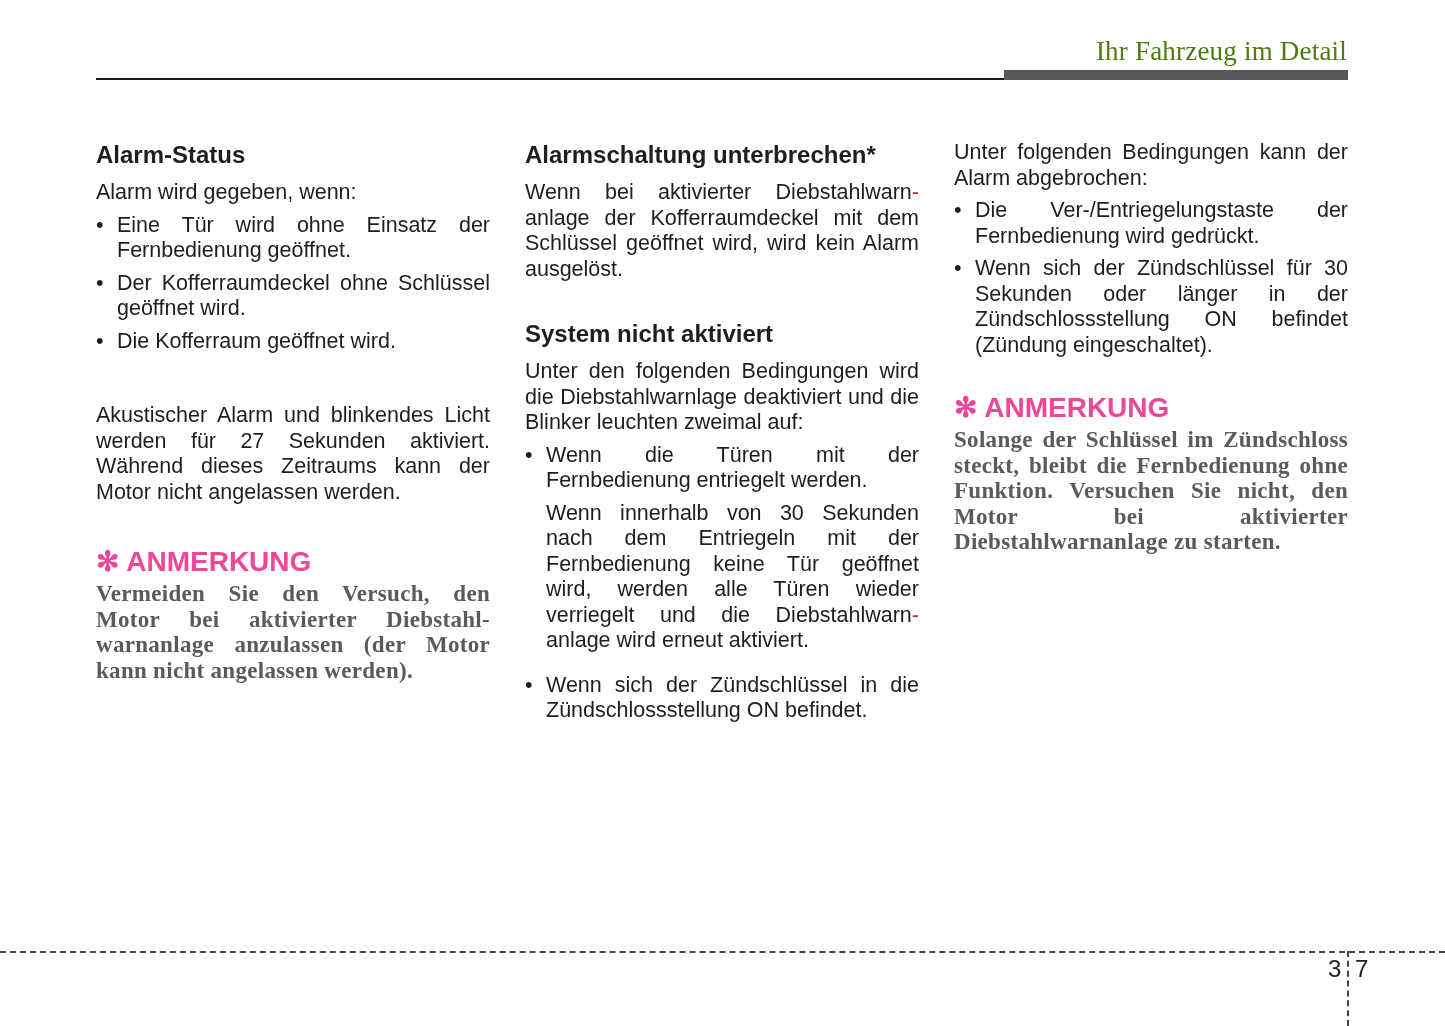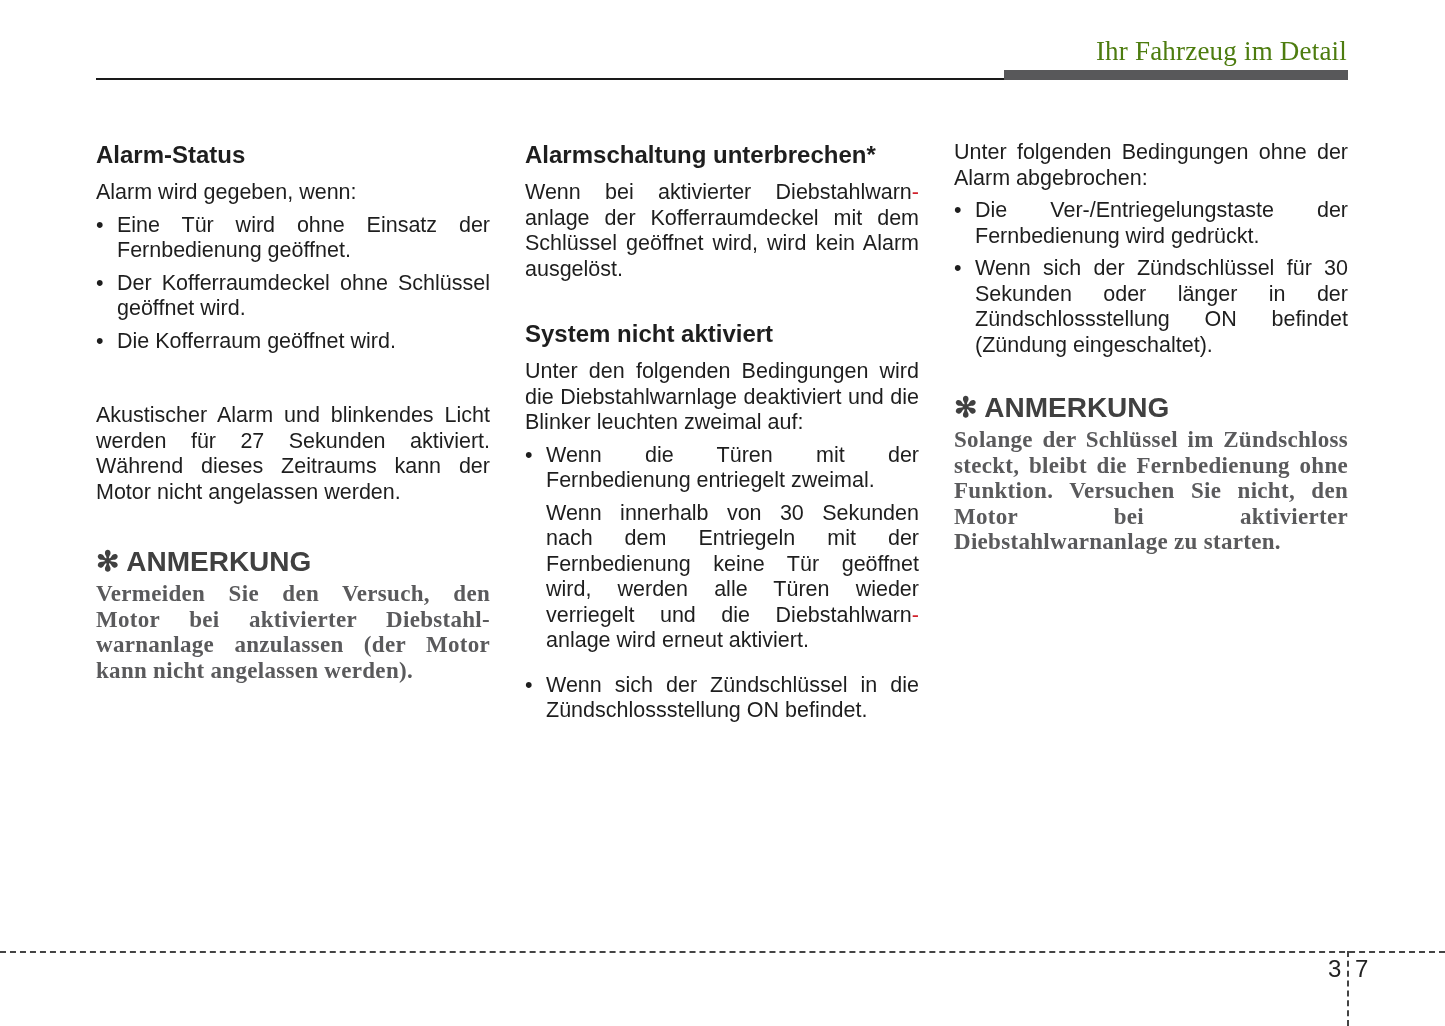--- a/index.html
+++ b/index.html
@@ -27,21 +27,21 @@
     font-size: 24px; line-height: 30px; color: #1e1e1e;
   }
   p { margin: 0 0 7px 0; text-align: justify; text-align-last: left; }
   ul { list-style: none; margin: 0; padding: 0; }
   li { position: relative; padding-left: 21px; margin-bottom: 7px; text-align: justify; }
   li .bullet { position: absolute; left: 0; top: 0; }
   .sub { padding-left: 21px; margin-bottom: 19px; text-align: justify; }
   .red-hyphen { color: #d0202a; }
   .note-head {
     font-family: "Liberation Sans", sans-serif; font-weight: bold; font-size: 28px;
-    line-height: 34px; color: #404040; margin: 0 0 2px 0;
+    line-height: 34px; color: #ec4899; margin: 0 0 2px 0;
   }
   .note-body {
     font-family: "Liberation Serif", serif; font-weight: bold; font-size: 23px; line-height: 25.5px;
     color: #5a5a5c; text-align: justify; text-align-last: left; letter-spacing: 0.3px;
   }
   .spacer-lg { height: 42px; }
   .spacer-md { height: 33px; }
   .footer-dash {
     position: absolute; left: 0; top: 951px; width: 1445px; height: 0;
     border-top: 2px dashed #444;
@@ -84,30 +84,30 @@
   <div class="note-body">Vermeiden Sie den Versuch, den Motor bei aktivierter Diebstahl-warnanlage anzulassen (der Motor kann nicht angelassen werden).</div>
 </div>
 
 <div class="col col2">
   <h2>Alarmschaltung unterbrechen*</h2>
   <p><span>Wenn bei aktivierter Diebstahlwarn</span><span class="red-hyphen">-</span> <span>anlage der Kofferraumdeckel mit dem Schlüssel geöffnet wird, wird kein Alarm ausgelöst.</span></p>
   <div style="height:30px"></div>
   <h2>System nicht aktiviert</h2>
   <p>Unter den folgenden Bedingungen wird die Diebstahlwarnlage deaktiviert und die Blinker leuchten zweimal auf:</p>
   <ul>
-    <li><span class="bullet">•</span><span>Wenn die Türen mit der Fernbedienung entriegelt zweimal.</span></li>
+    <li><span class="bullet">•</span><span>Wenn die Türen mit der Fernbedienung entriegelt werden.</span></li>
   </ul>
   <div class="sub"><span>Wenn innerhalb von 30 Sekunden nach dem Entriegeln mit der Fernbedienung keine Tür geöffnet wird, werden alle Türen wieder verriegelt und die Diebstahlwarn</span><span class="red-hyphen">-</span> <span>anlage wird erneut aktiviert.</span></div>
   <ul>
     <li><span class="bullet">•</span><span>Wenn sich der Zündschlüssel in die Zündschlossstellung ON befindet.</span></li>
   </ul>
 </div>
 
 <div class="col col3">
-  <p>Unter folgenden Bedingungen ohne der Alarm abgebrochen:</p>
+  <p>Unter folgenden Bedingungen kann der Alarm abgebrochen:</p>
   <ul>
     <li><span class="bullet">•</span><span>Die Ver-/Entriegelungstaste der Fernbedienung wird gedrückt.</span></li>
     <li><span class="bullet">•</span><span>Wenn sich der Zündschlüssel für 30 Sekunden oder länger in der Zündschlossstellung ON befindet (Zündung eingeschaltet).</span></li>
   </ul>
   <div style="height:26px"></div>
   <div class="note-head">
     <span>✻</span>
     <span>ANMERKUNG</span>
   </div>
   <div class="note-body">Solange der Schlüssel im Zündschloss steckt, bleibt die Fernbedienung ohne Funktion. Versuchen Sie nicht, den Motor bei aktivierter Diebstahlwarnanlage zu starten.</div>

